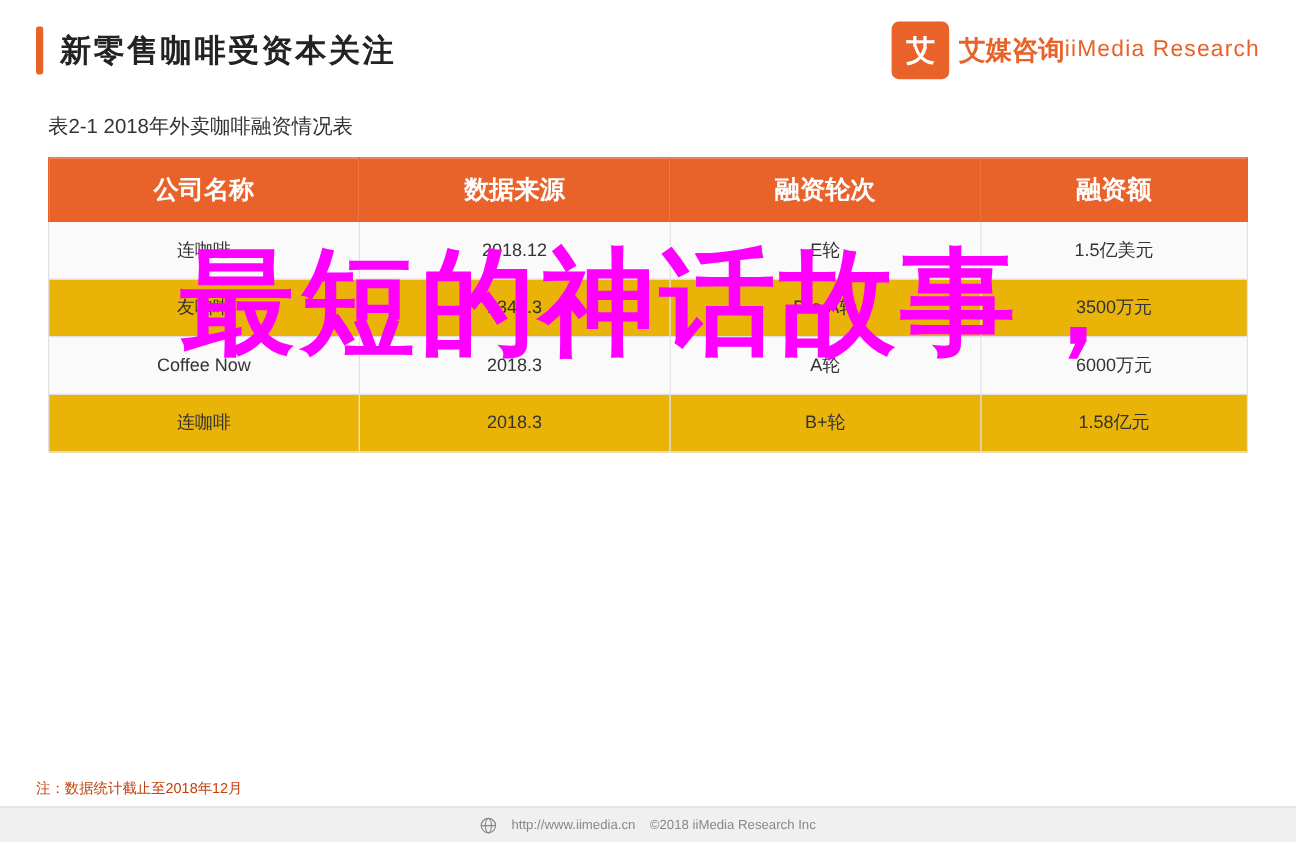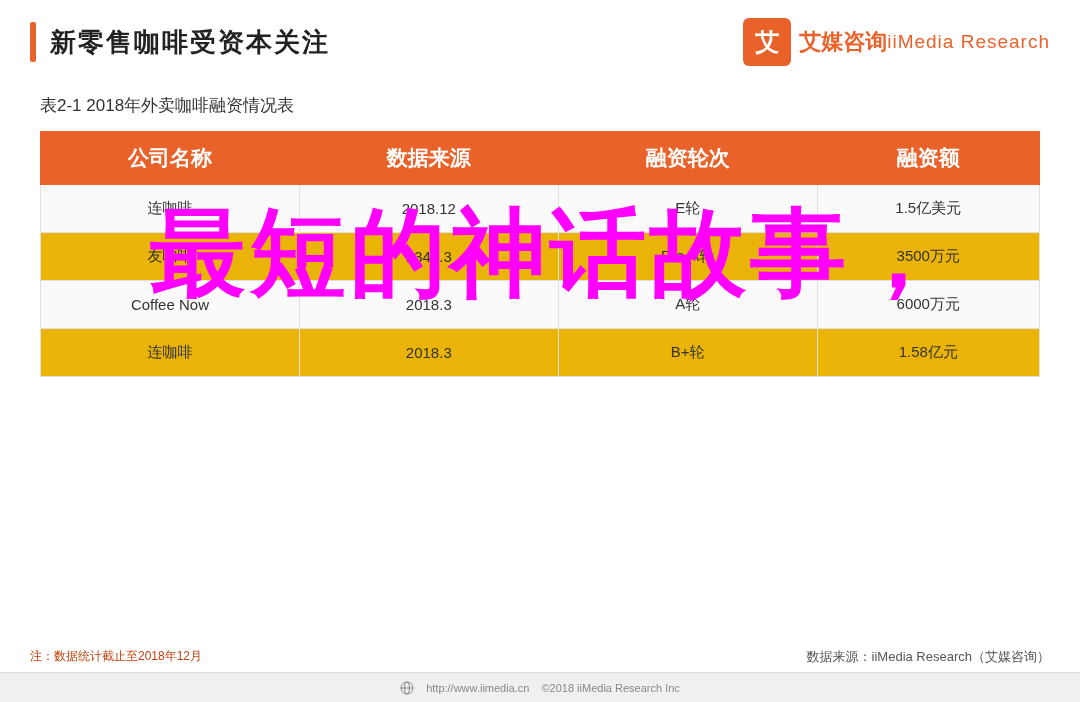--- a/index.html
+++ b/index.html
@@ -265,21 +265,20 @@
       </tbody>
   </table>
 </div>
 
 <div class="watermark-overlay">
   <div class="watermark-line1">最短的神话故事，</div>
 </div>
 
 <div class="footer">
   <span class="footer-note">注：数据统计截止至2018年12月</span>
-  <span class="footer-source">数据来源：iiMedia Research（艾媒咨询）</span>
 </div>
 
 <div class="bottom-bar">
   <svg class="bottom-bar-globe" viewBox="0 0 14 14" fill="none" xmlns="http://www.w3.org/2000/svg">
     <circle cx="7" cy="7" r="6" stroke="#888" stroke-width="1"></circle>
     <ellipse cx="7" cy="7" rx="2.5" ry="6" stroke="#888" stroke-width="1"></ellipse>
     <line x1="1" y1="7" x2="13" y2="7" stroke="#888" stroke-width="1"></line>
   </svg>
   <span>http://www.iimedia.cn</span>
   <span>©2018  iiMedia Research Inc</span>

